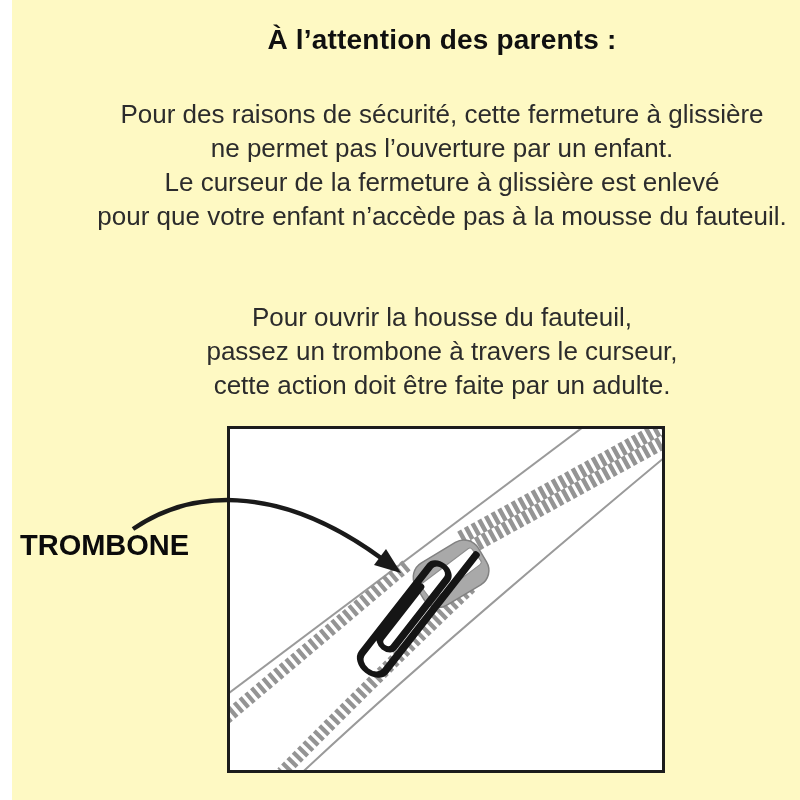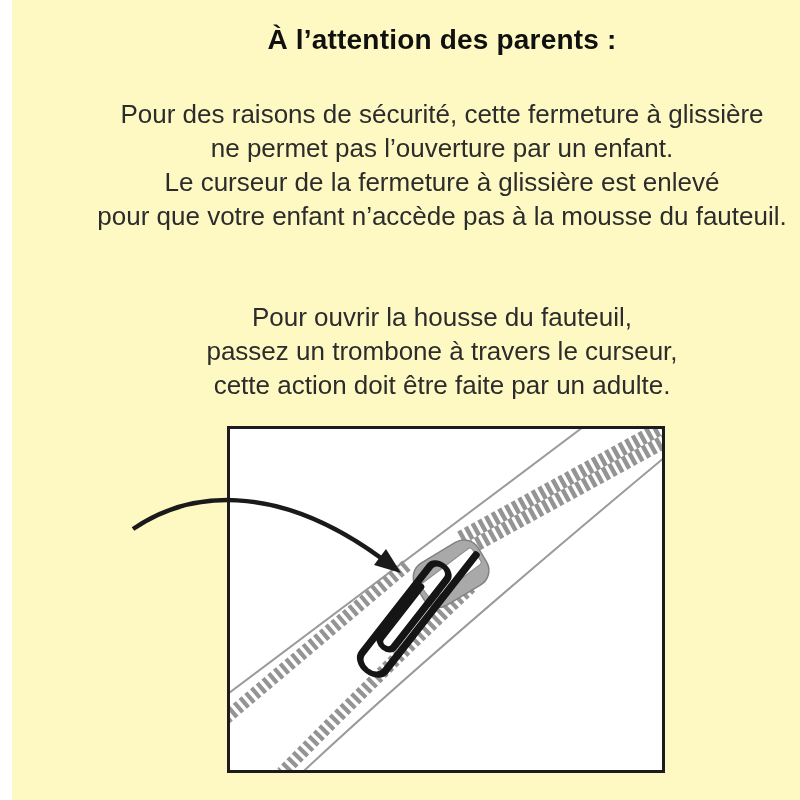--- a/index.html
+++ b/index.html
@@ -46,20 +46,21 @@
     <span class="line">Le curseur de la fermeture à glissière est enlevé</span>
     <span class="line">pour que votre enfant n’accède pas à la mousse du fauteuil.</span>
   </div>
 
   <div class="para para2">
     <span class="line">Pour ouvrir la housse du fauteuil,</span>
     <span class="line">passez un trombone à travers le curseur,</span>
     <span class="line">cette action doit être faite par un adulte.</span>
   </div>
 
+  <div class="diagram-label">TROMBONE</div>
 
   <div class="diagram-box">
     <svg width="432" height="341" viewBox="0 0 436 345">
 
       <path d="M -8,272 L 362,-6" fill="none" stroke="#9a9a9a" stroke-width="2"></path>
       <path d="M 72,348 Q 200,228 440,28" fill="none" stroke="#9a9a9a" stroke-width="2"></path>
 
       <path d="M 232.7,110 L 440.7,-4" fill="none" stroke="#949494" stroke-width="14" stroke-dasharray="4.5 3.2"></path>
       <path d="M 239.3,122 L 447.3,8" fill="none" stroke="#949494" stroke-width="14" stroke-dasharray="4.5 3.2" stroke-dashoffset="3.8"></path>
 

